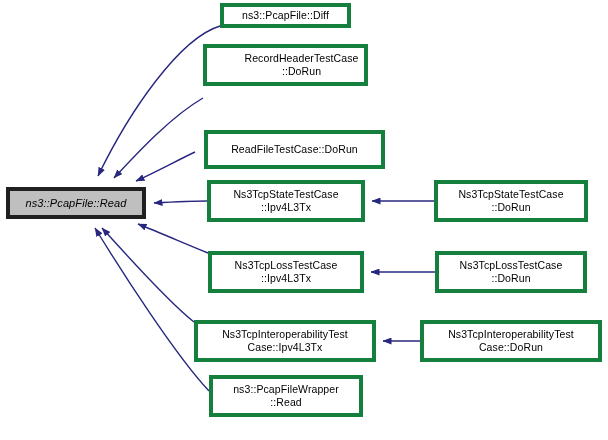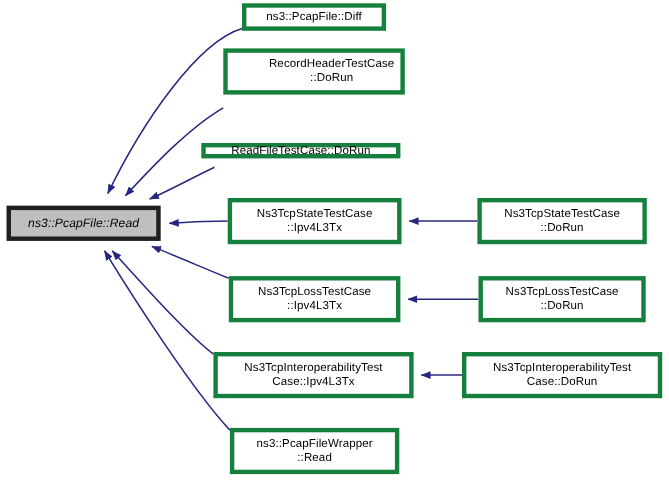--- a/index.html
+++ b/index.html
@@ -74,28 +74,28 @@
         <path d="M 434,201 L 372,201" fill="none" stroke="#27277f" stroke-width="1.4" marker-end="url(#arrowhead)"></path>
         <path d="M 435,272 L 371,272" fill="none" stroke="#27277f" stroke-width="1.4" marker-end="url(#arrowhead)"></path>
         <path d="M 420,341 L 383,341" fill="none" stroke="#27277f" stroke-width="1.4" marker-end="url(#arrowhead)"></path>
       </g>
   </svg>
   <div id="node-layer">
       <div class="node root" style="left: 6px; top: 187px; width: 140px; height: 32px; font-style: italic;"><span class="node-label">ns3::PcapFile::Read</span></div>
       <div class="node" style="left: 220px; top: 3px; width: 131px; height: 25px;"><span class="node-label">ns3::PcapFile::Diff</span></div>
       <div class="node" style="left: 203px; top: 44px; width: 165px; height: 42px; padding-left: 32px;"><span class="node-label">RecordHeaderTestCase
 ::DoRun</span></div>
-      <div class="node" style="left: 183px; top: 130px; width: 181px; height: 14px;"><span class="node-label">ReadFileTestCase::DoRun</span></div>
+      <div class="node" style="left: 204px; top: 130px; width: 181px; height: 39px;"><span class="node-label">ReadFileTestCase::DoRun</span></div>
       <div class="node" style="left: 207px; top: 180px; width: 158px; height: 42px;"><span class="node-label">Ns3TcpStateTestCase
 ::Ipv4L3Tx</span></div>
       <div class="node" style="left: 208px; top: 251px; width: 156px; height: 42px;"><span class="node-label">Ns3TcpLossTestCase
 ::Ipv4L3Tx</span></div>
       <div class="node" style="left: 194px; top: 320px; width: 182px; height: 42px;"><span class="node-label">Ns3TcpInteroperabilityTest
 Case::Ipv4L3Tx</span></div>
-      <div class="node" style="left: 209px; top: 389px; width: 154px; height: 42px;"><span class="node-label">ns3::PcapFileWrapper
+      <div class="node" style="left: 209px; top: 375px; width: 154px; height: 42px;"><span class="node-label">ns3::PcapFileWrapper
 ::Read</span></div>
       <div class="node" style="left: 434px; top: 180px; width: 154px; height: 42px;"><span class="node-label">Ns3TcpStateTestCase
 ::DoRun</span></div>
       <div class="node" style="left: 435px; top: 251px; width: 152px; height: 42px;"><span class="node-label">Ns3TcpLossTestCase
 ::DoRun</span></div>
       <div class="node" style="left: 420px; top: 320px; width: 182px; height: 42px;"><span class="node-label">Ns3TcpInteroperabilityTest
 Case::DoRun</span></div>
     </div>
 </div>
 

